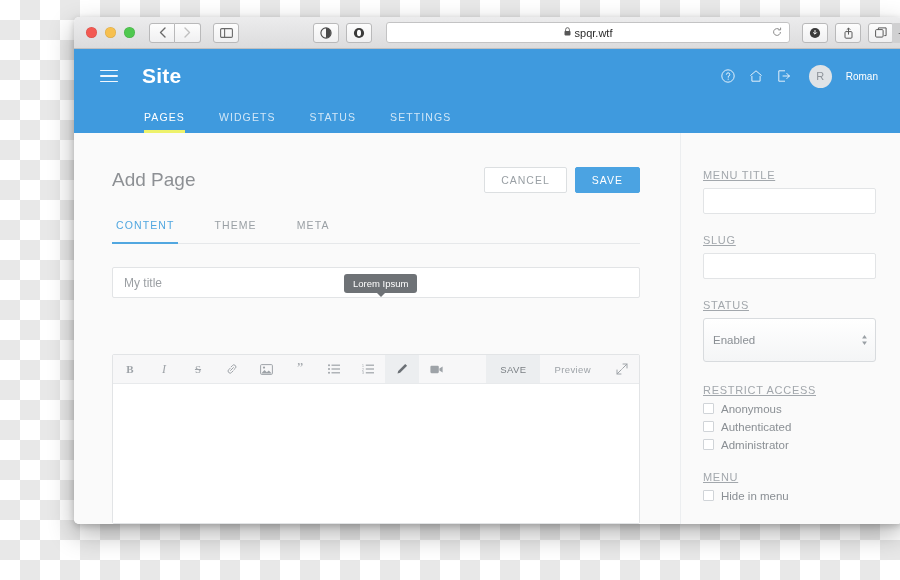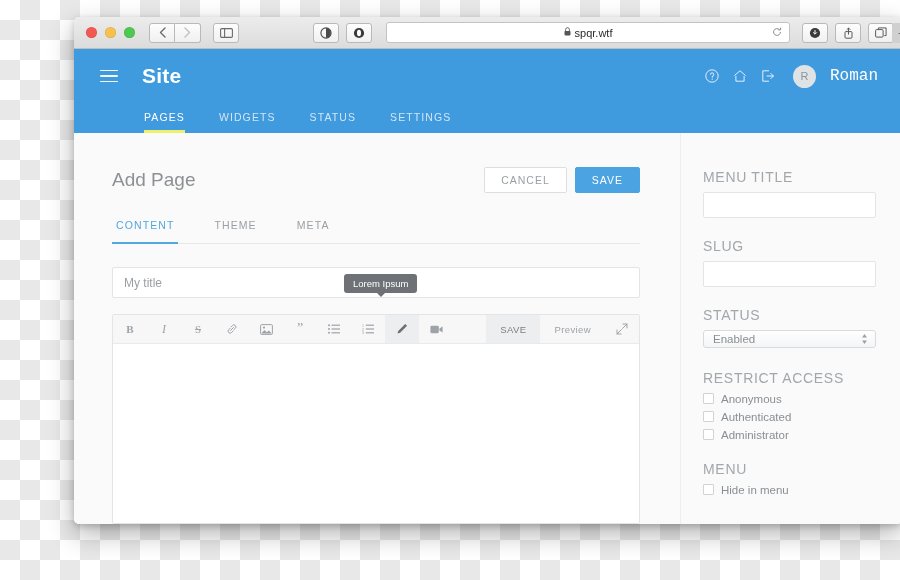--- a/index.html
+++ b/index.html
@@ -139,21 +139,21 @@
 
   .header-right { margin-left: auto; display: flex; align-items: center; gap: 14px; }
   .hicon { color: rgba(255,255,255,0.82); font-size: 14px; display: flex; align-items: center; }
   .hicon svg { display: block; }
   .avatar {
     width: 23px; height: 23px; border-radius: 50%;
     background: #dfe3e6; color: #8d9399;
     font-size: 11px; display: flex; align-items: center; justify-content: center;
     margin-left: 4px;
   }
-  .user-name { color: #ffffff; font-size: 16px; font-family: Liberation Mono, monospace; }
+  .user-name { color: #ffffff; font-size: 10px; }
 
   .app-tabs { display: flex; gap: 34px; padding-left: 46px; height: 30px; align-items: flex-end; }
   .app-tab {
     color: rgba(255,255,255,0.76);
     font-size: 10.5px;
     letter-spacing: 1.1px;
     padding-bottom: 7px;
     border-bottom: 3px solid transparent;
   }
   .app-tab.active { color: #ffffff; border-bottom-color: #eef26b; }
@@ -187,21 +187,21 @@
     font-size: 10.5px;
     letter-spacing: 1.1px;
     color: #9aa0a5;
     padding: 0 4px 11px 4px;
     border-bottom: 2px solid transparent;
     margin-bottom: -1px;
   }
   .sub-tab.active { color: #51a7e0; border-bottom-color: #51a7e0; }
 
   
-  .editor-area { margin-top: 23px; display: flex; flex-direction: column; flex: 1; min-height: 0; position: relative; }
+  .editor-area { margin-top: 23px; display: flex; flex-direction: column; flex: 1; min-height: 0; position: relative; gap: 40px; }
 
   .title-input {
     height: 31px;
     background: #ffffff;
     border: 1px solid #e2e4e6;
     border-radius: 2px;
     display: flex;
     align-items: center;
     padding: 0 11px;
     font-size: 12px;
@@ -270,34 +270,35 @@
 
   
   .side-panel {
     flex: 0 0 222px;
     background: #fafafa;
     border-left: 1px solid #eceef0;
     padding: 36px 26px 0 22px;
     overflow: hidden;
   }
   .field-label {
-    font-size: 14px;
+    font-size: 11px;
     letter-spacing: 0.7px;
     color: #a2a7ac;
     margin-bottom: 7px;
+    text-decoration: underline;
   }
   .field-input {
     height: 26px;
     background: #ffffff;
     border: 1px solid #e2e4e6;
     border-radius: 2px;
     margin-bottom: 20px;
   }
   .select-box {
-    height: 18px;
+    height: 44px;
     background: linear-gradient(to bottom,#ffffff,#f4f5f6);
     border: 1px solid #d8dbde;
     border-radius: 3px;
     display: flex;
     align-items: center;
     padding: 0 9px;
     font-size: 11.5px;
     color: #8a8f94;
     margin-bottom: 22px;
     position: relative;

